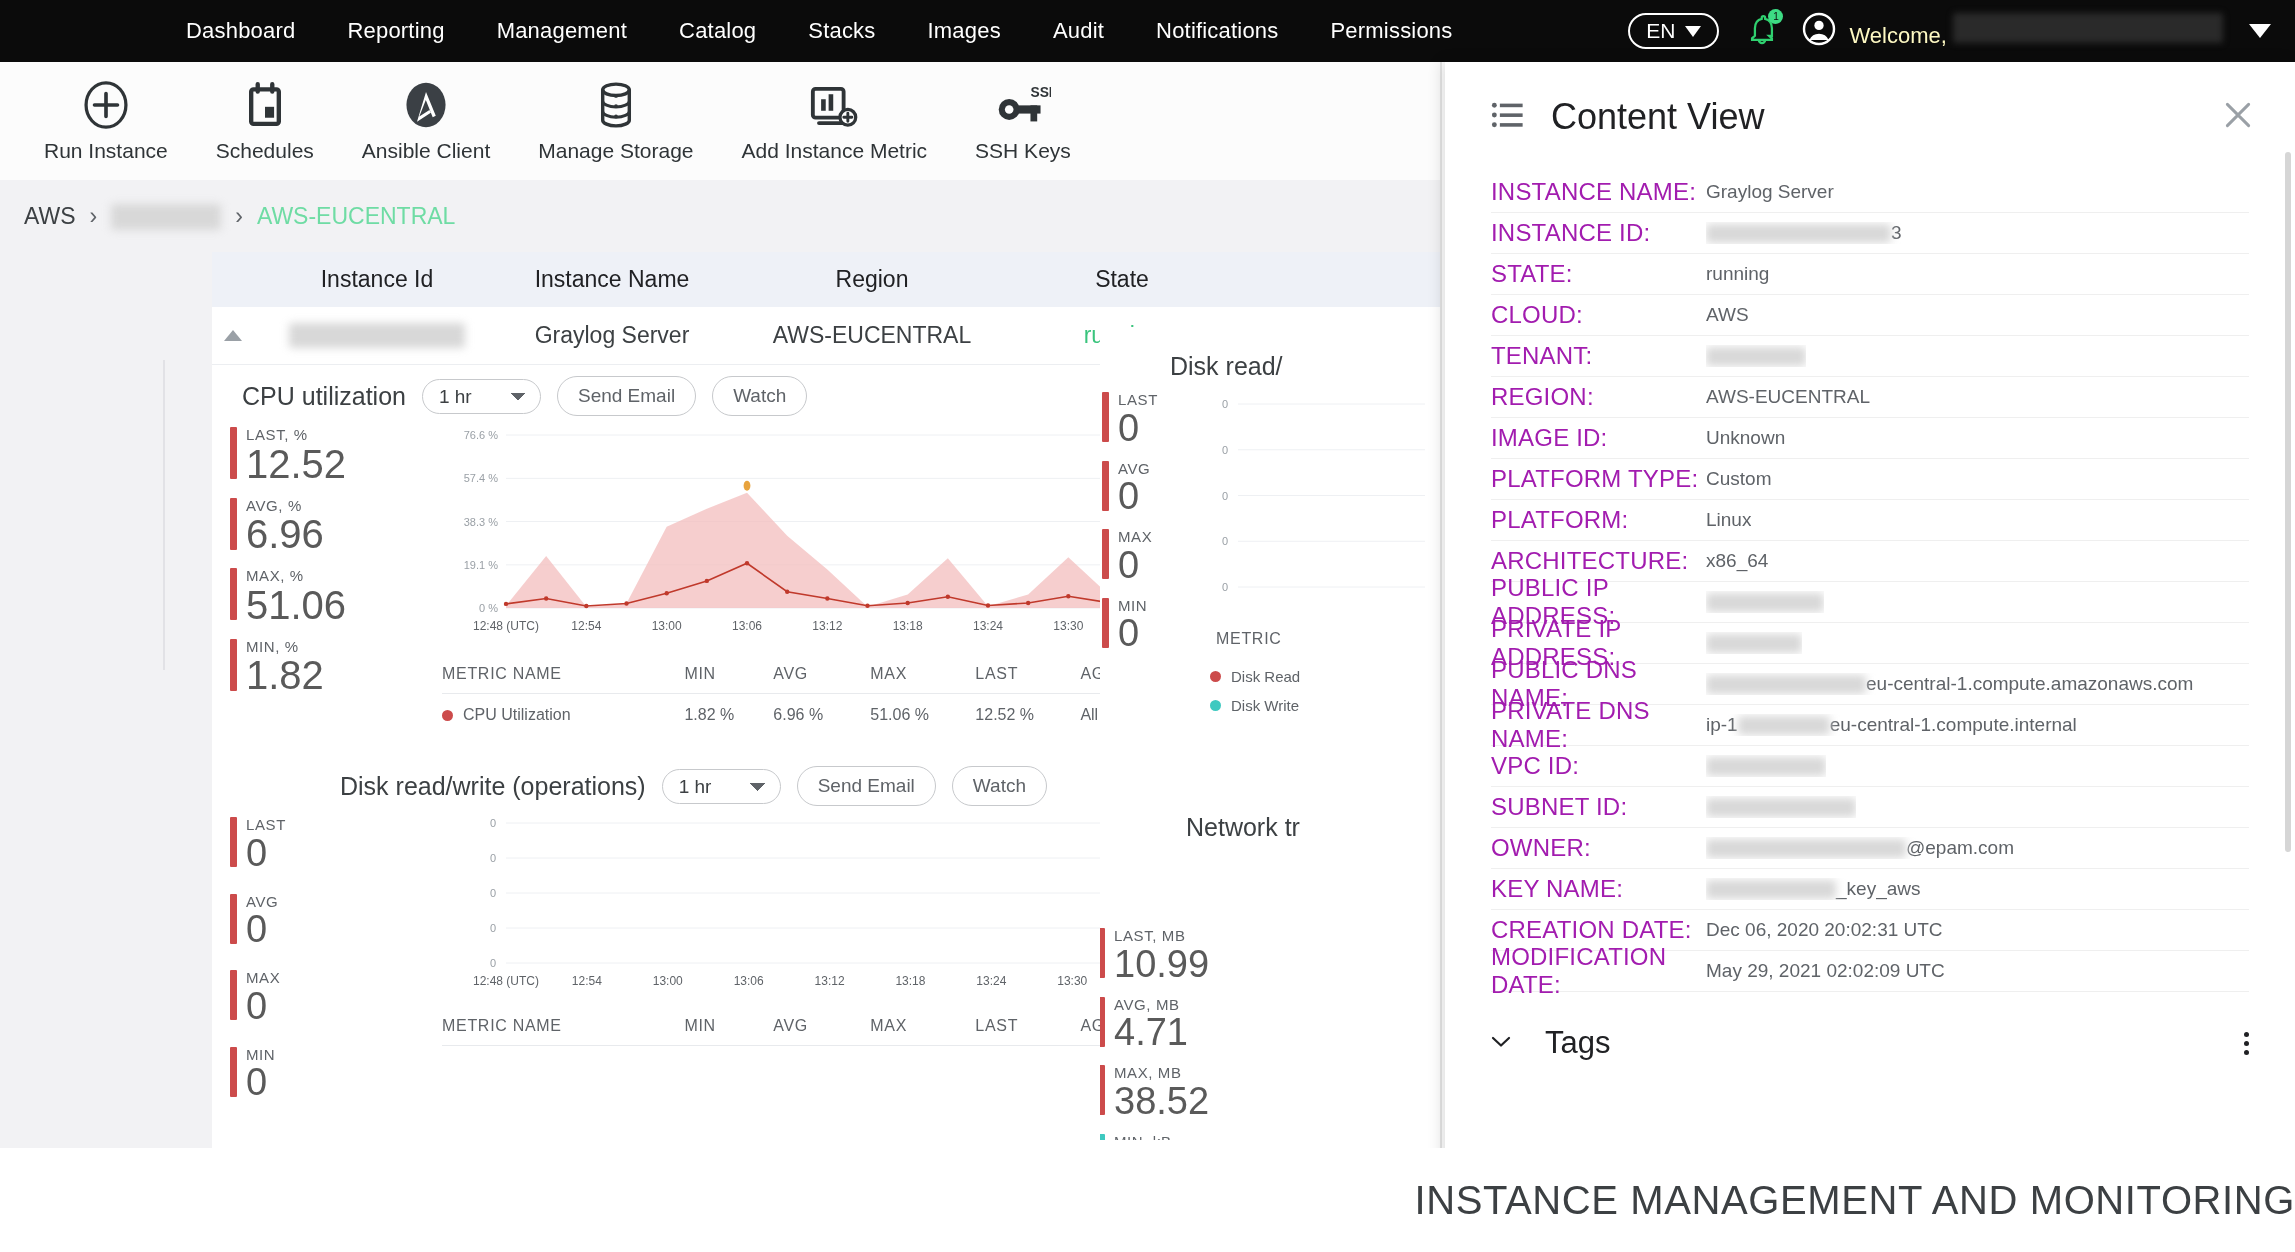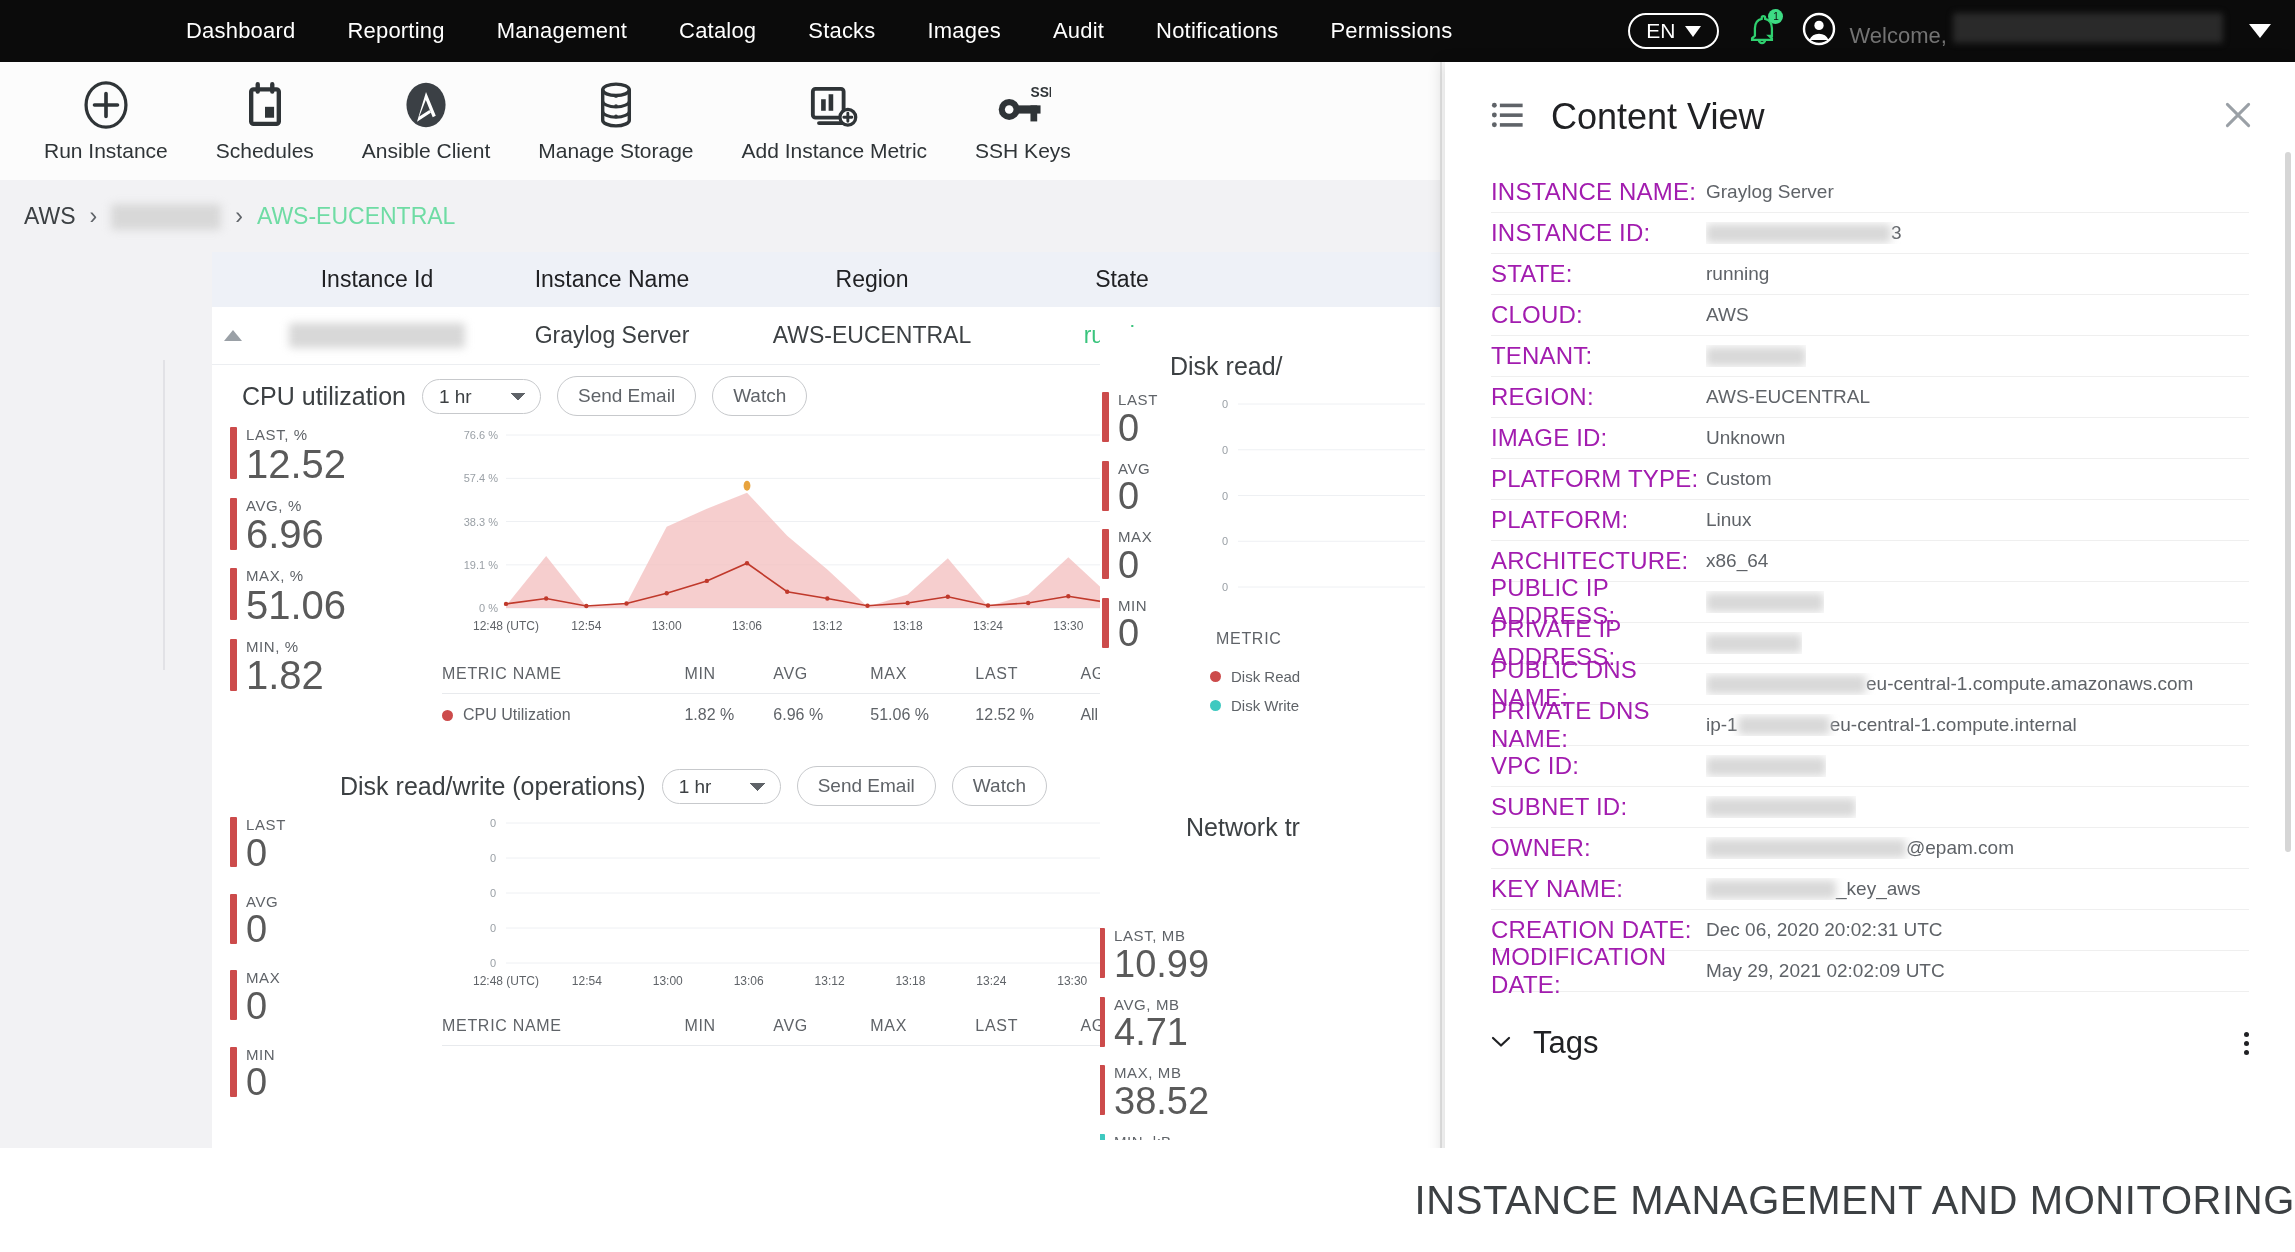--- a/index.html
+++ b/index.html
@@ -28,21 +28,21 @@
     color:#fff; font-size:21px; cursor:pointer;
   }
   .chev-sm{ width:0;height:0;border-left:8px solid transparent;border-right:8px solid transparent;border-top:11px solid #fff; }
   .bell-wrap{ position:relative; margin-left:26px; cursor:pointer; }
   .badge{
     position:absolute; top:-2px; right:-4px; min-width:15px; height:15px;
     background:#3ddc84; border-radius:8px; color:#0b0b0b; font-size:10px;
     display:flex; align-items:center; justify-content:center; padding:0 3px;
   }
   .avatar-ic{ margin-left:22px; cursor:pointer; }
-  .welcome{ color:#737373; font-size:22px; margin-left:12px; white-space:nowrap;}
+  .welcome{ color:#fef9c3; font-size:22px; margin-left:12px; white-space:nowrap;}
   .redact{ background:#2a2a2a; border-radius:3px; display:inline-block; filter: blur(3px); }
   .redact-l{ background:#d8d8d8; border-radius:3px; display:inline-block; filter: blur(4px); vertical-align:middle;}
   .caret-dn{ margin-left:26px; margin-right:14px; width:0;height:0;
     border-left:11px solid transparent;border-right:11px solid transparent;border-top:14px solid #fff; cursor:pointer;}
 
   
   .toolbar{
     position:absolute; left:0; top:62px; width:1440px; height:118px;
     background:#fcfcfc; display:flex; align-items:center; padding-left:20px;
   }
@@ -122,21 +122,21 @@
   
   .sidepanel{
     position:absolute; right:0; top:62px; width:850px; height:1100px;
     background:#ffffff; box-shadow:-3px 0 14px rgba(0,0,0,.14);
   }
   .sp-head{ display:flex; align-items:center; height:110px; padding:0 40px 0 46px; }
   .sp-title{ font-size:36px; color:#202124; margin-left:26px; }
   .sp-close{ margin-left:auto; cursor:pointer; }
   .sec-head{ display:flex; align-items:center; padding:0 46px; height:66px; }
   .sec-title{ font-size:31px; color:#6fdca4; margin-left:22px; }
-  .sec-title-dark{ font-size:31px; color:#202124; margin-left:22px;text-align:right; }
+  .sec-title-dark{ font-size:31px; color:#202124; margin-left:34px;text-align:right; }
   .det{ padding:0 46px; }
   .det-row{ display:flex; align-items:center; height:41px; border-bottom:1px solid #efefef; }
   .det-k{ width:215px; font-size:24px; color:#a21caf; letter-spacing:.2px; }
   .det-v{ font-size:19px; color:#5f6368; white-space:nowrap; overflow:hidden; }
   .kebab{ margin-left:auto; display:flex; flex-direction:column; gap:4px; cursor:pointer;}
   .kebab i{ width:5px;height:5px;border-radius:50%; background:#202124; display:block;}
   .sp-scroll{ position:absolute; right:4px; top:90px; width:6px; height:700px; background:#d6d6d6; border-radius:4px;}
 
   
   .footer{

